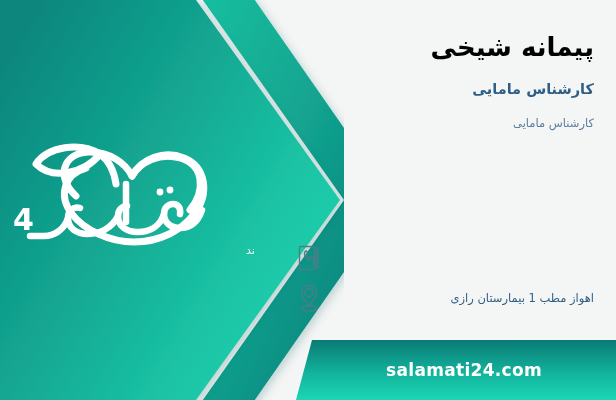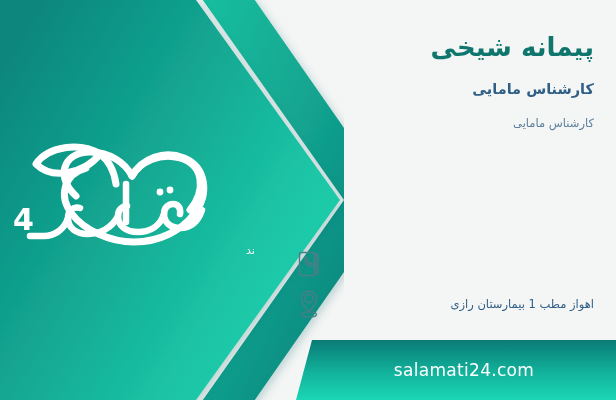--- a/index.html
+++ b/index.html
@@ -48,21 +48,21 @@
 
   
   .info{
     position:absolute;
     right:22px;top:30px;
     width:268px;
     text-align:right;
     direction:rtl;
   }
   .doctor-name{
-    color:#0f766e;
+    color:#000000;
     font-size:26px;
     font-weight:bold;
     line-height:1.35;
     margin:0 0 14px 0;
     letter-spacing:.2px;
   }
   .specialty-main{
     color:#2f5f86;
     font-size:14.5px;
     font-weight:bold;
@@ -72,21 +72,21 @@
   .specialty-sub{
     color:#5b7f9e;
     font-size:11.5px;
     line-height:1.4;
     margin:0;
   }
 
   
   .contact{
     position:absolute;
-    right:22px;top:244px;
+    right:22px;top:238px;
     width:300px;
     direction:rtl;
   }
   .contact-row{
     display:flex;
     align-items:center;
     justify-content:flex-start;
     gap:10px;
     height:40px;
   }
@@ -112,21 +112,21 @@
     pointer-events:none;
   }
   .footer-bar svg{display:block;width:616px;height:60px;}
   .footer-text{
     position:absolute;
     left:312px;bottom:0;
     width:304px;height:60px;
     display:flex;align-items:center;justify-content:center;
     color:#ffffff;
     font-size:17px;
-    font-weight:normal;
+    font-weight:bold;
     letter-spacing:.3px;
     direction:ltr;
   }
 </style>
 </head>
 <body>
 
 <div class="card">
 
   <div class="brand-panel">

